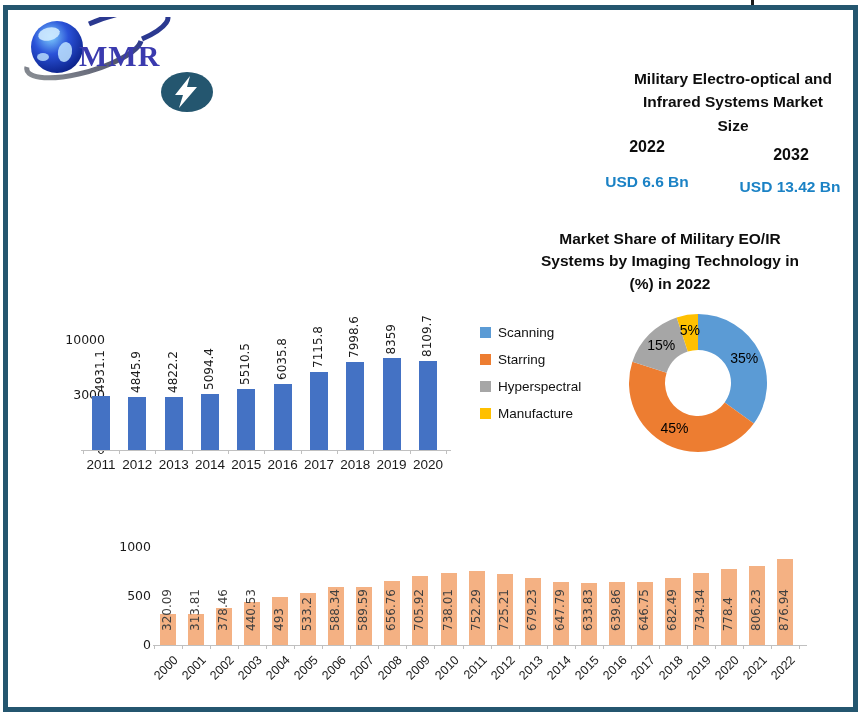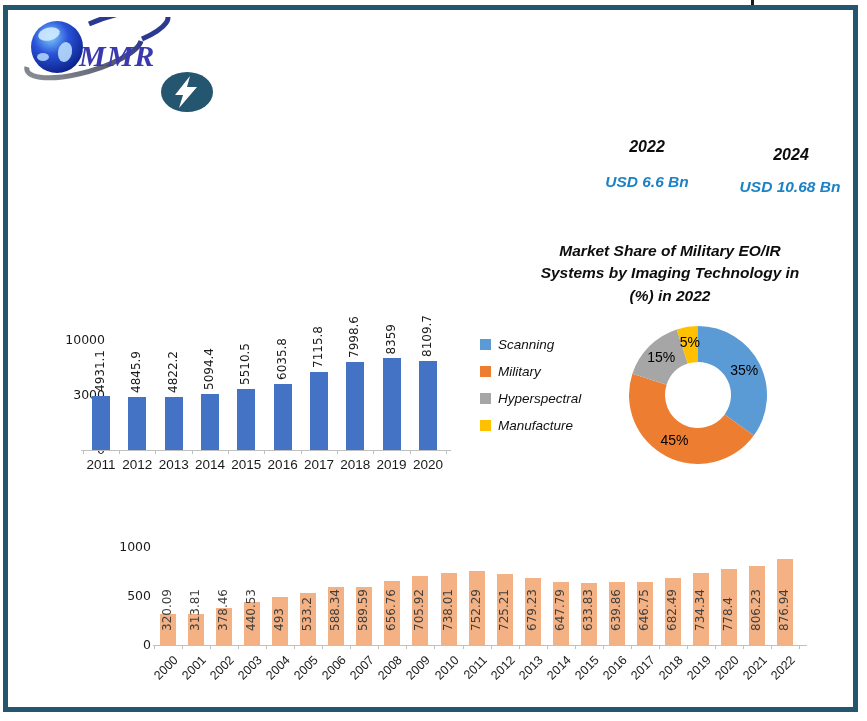--- a/index.html
+++ b/index.html
@@ -1,21 +1,21 @@
 <!DOCTYPE html>
 <html style="--navy: #24566F; --blue: #1B82C5; --bar-blue: #4472C4; --salmon: #F4B183; --axis: #C0C0C0; --value-gray: #404040; --logo-indigo: #3A3AAE;"><head>
 <meta charset="utf-8">
 <style>
   html,body{margin:0;padding:0;background:#ffffff;}
   body{font-family:"Liberation Sans",sans-serif;}
   .stage{position:relative;width:867px;height:721px;background:#fff;overflow:hidden;}
   .poster{position:absolute;left:3px;top:5px;width:855px;height:707px;background:#fff;
           border:5px solid var(--navy,#24566F);box-sizing:border-box;}
   .top-tick{position:absolute;left:751px;top:0;width:3px;height:10px;background:#1a1a1a;}
-  .abs{position:absolute;font-style:italic;}
+  .abs{position:absolute;}
   .pre{white-space:pre-line;}
   .center{text-align:center;}
 
   
   .logo{left:15px;top:7px;width:150px;height:64px;}
   
   .bolt{left:151px;top:59px;width:56px;height:46px;}
   .callout-text{left:212px;top:53px;width:386px;font-family:"DejaVu Sans",sans-serif;
     font-size:13.2px;line-height:1.5;color:#111;text-align:justify;}
   
@@ -24,21 +24,21 @@
   .size-value-left{left:589px;top:163px;width:100px;font-size:15.5px;font-weight:bold;color:var(--blue,#1B82C5);}
   .size-year-right{left:719px;top:136px;width:128px;font-size:16px;font-weight:bold;color:#0d0d0d;}
   .size-value-right{left:717px;top:168px;width:130px;font-size:15.5px;font-weight:bold;color:var(--blue,#1B82C5);}
   
   .main-heading{left:82px;top:153px;width:484px;margin:0;font-size:18px;font-weight:bold;
     color:var(--blue,#1B82C5);line-height:1.5;}
   
   .chart{position:absolute;}
   #chart1{left:57px;top:215px;width:404px;height:258px;}
   #chart1 .chart-title{left:0;top:0;width:100%;font-size:15.5px;font-weight:bold;color:#0d0d0d;line-height:1.42;}
-  #chart2{left:467px;top:230px;width:392px;height:245px;}
+  #chart2{left:467px;top:218px;width:392px;height:245px;}
   #chart2 .chart-title{left:20px;top:0;width:350px;font-size:15.5px;font-weight:bold;color:#0d0d0d;line-height:1.45;}
   #chart2 .legend{left:5px;top:96px;}
   .legend-item{display:flex;align-items:center;margin-bottom:10px;}
   .legend-swatch{width:11px;height:11px;margin-right:7px;flex:none;}
   .legend-label{font-size:13.5px;color:#111;line-height:17px;}
   #chart2 svg.donut{position:absolute;left:148px;top:80px;}
   #chart3{left:97px;top:480px;width:722px;height:226px;}
   #chart3 .chart-title{left:0;top:0;width:662px;font-size:15.5px;font-weight:bold;color:#0d0d0d;
     line-height:1.4;letter-spacing:-0.2px;}
   .vlabel{writing-mode:vertical-rl;transform:rotate(180deg);line-height:15px;}
@@ -75,24 +75,27 @@
       </svg>
     </div>
 
     <div class="abs bolt">
       <svg width="56" height="46" viewBox="0 0 56 46">
         <ellipse cx="28" cy="23" rx="26" ry="20" fill="var(--navy,#24566F)"></ellipse>
         <polygon points="31,7 16,26 24,26 20,39 38,18 28,18" fill="#ffffff"></polygon>
       </svg>
     </div>
 
+    <div class="abs size-title center pre">Military Electro-optical and
+Infrared Systems Market
+Size</div>
     <div class="abs size-year-left center">2022</div>
     <div class="abs size-value-left center">USD 6.6 Bn</div>
-    <div class="abs size-year-right center">2024</div>
-    <div class="abs size-value-right center">USD 10.68 Bn</div>
+    <div class="abs size-year-right center">2032</div>
+    <div class="abs size-value-right center">USD 13.42 Bn</div>
 
 
     <section id="chart1" class="chart">
     <div style="position: absolute; left: 0px; top: 217px; width: 40px; text-align: right; font-size: 12.5px; color: rgb(26, 26, 26); font-family: &quot;DejaVu Sans&quot;, sans-serif;">0</div>
         <div style="position: absolute; left: 0px; top: 162px; width: 40px; text-align: right; font-size: 12.5px; color: rgb(26, 26, 26); font-family: &quot;DejaVu Sans&quot;, sans-serif;">3000</div>
         <div style="position: absolute; left: 0px; top: 107px; width: 40px; text-align: right; font-size: 12.5px; color: rgb(26, 26, 26); font-family: &quot;DejaVu Sans&quot;, sans-serif;">10000</div>
         <div style="position: absolute; left: 16px; top: 225px; width: 370px; height: 1px; background: var(--axis,#C0C0C0);"></div>
         <div style="position: absolute; left: 17.835px; top: 225px; width: 1px; height: 4px; background: var(--axis,#C0C0C0);"></div>
         <div style="position: absolute; left: 54.165px; top: 225px; width: 1px; height: 4px; background: var(--axis,#C0C0C0);"></div>
         <div style="position: absolute; left: 90.495px; top: 225px; width: 1px; height: 4px; background: var(--axis,#C0C0C0);"></div>
@@ -140,21 +143,21 @@
       <div class="abs chart-title center pre">Market Share of Military EO/IR
 Systems by Imaging Technology in
 (%) in 2022</div>
       <div class="abs legend" id="donut-legend">
           <div class="legend-item">
             <span class="legend-swatch" style="background: rgb(91, 155, 213);"></span>
             <span class="legend-label">Scanning</span>
           </div>
           <div class="legend-item">
             <span class="legend-swatch" style="background: rgb(237, 125, 49);"></span>
-            <span class="legend-label">Military</span>
+            <span class="legend-label">Starring</span>
           </div>
           <div class="legend-item">
             <span class="legend-swatch" style="background: rgb(166, 166, 166);"></span>
             <span class="legend-label">Hyperspectral</span>
           </div>
           <div class="legend-item">
             <span class="legend-swatch" style="background: rgb(255, 192, 0);"></span>
             <span class="legend-label">Manufacture</span>
           </div>
         </div>

